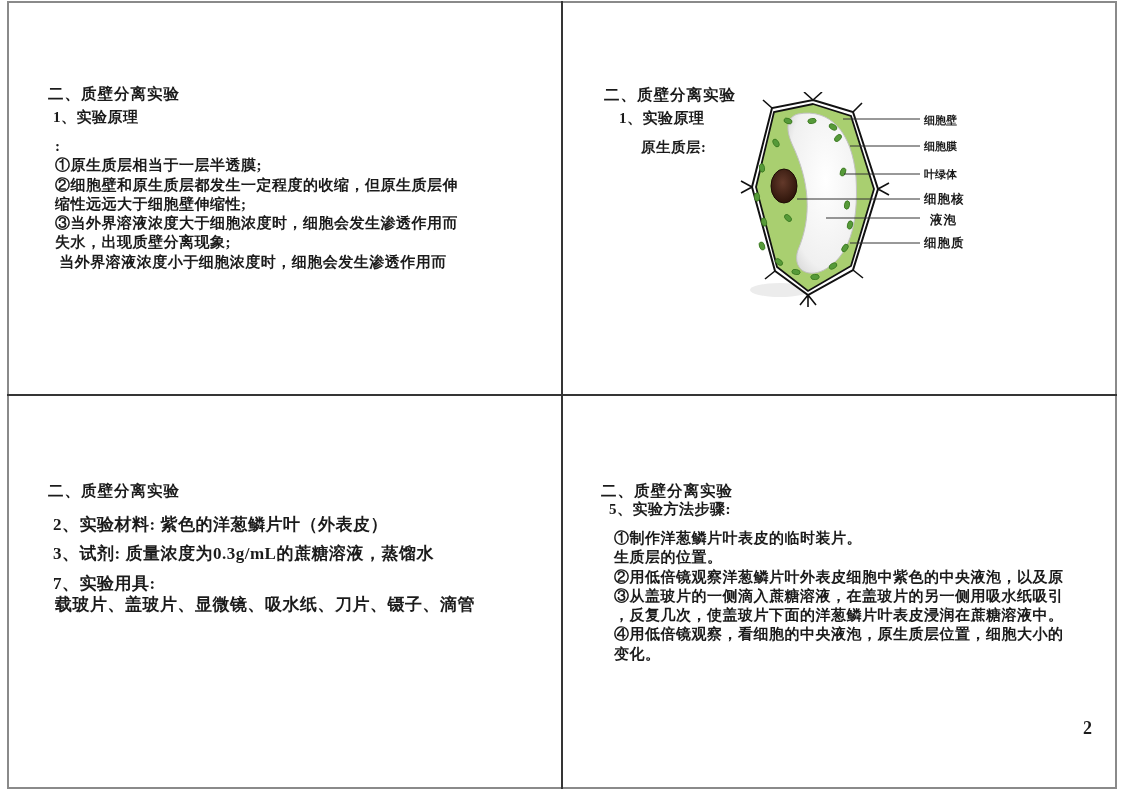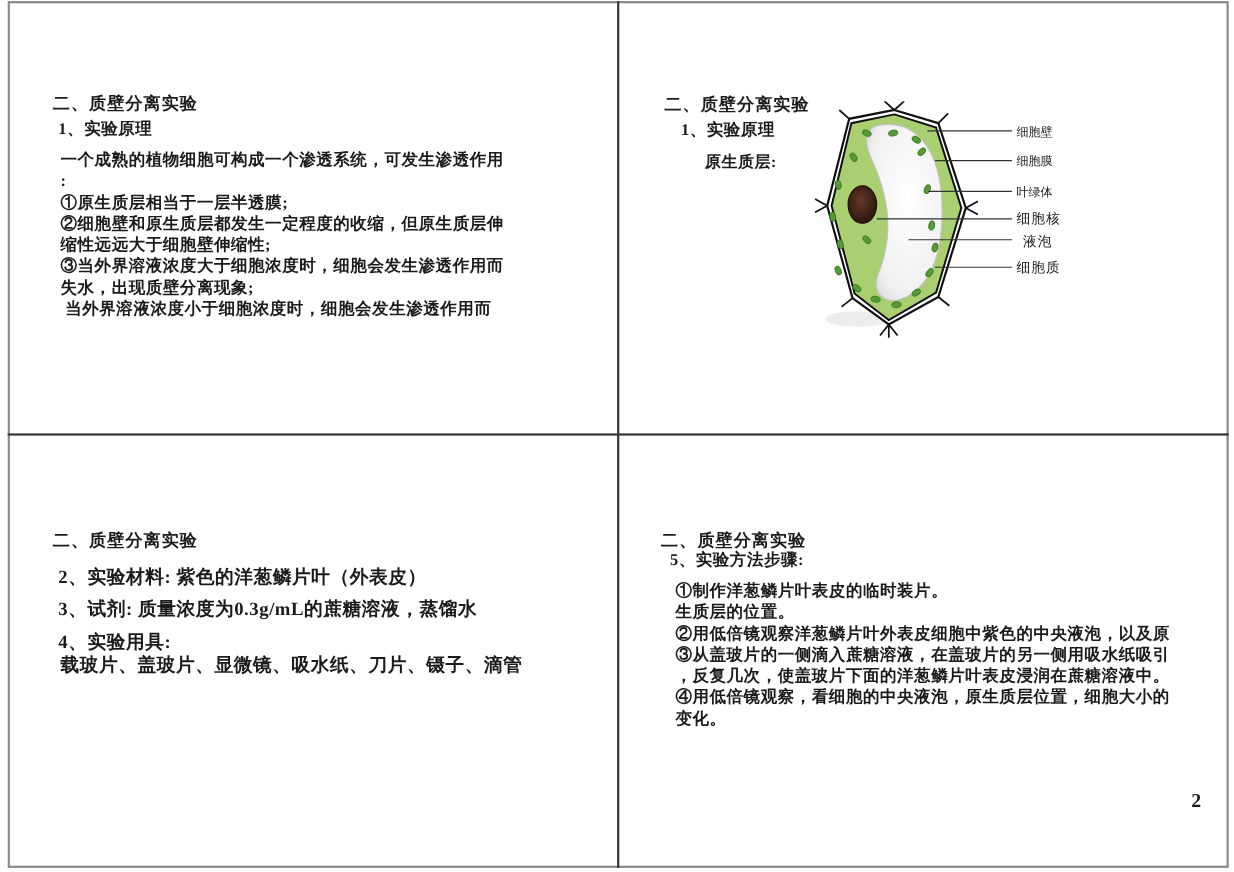--- a/index.html
+++ b/index.html
@@ -38,41 +38,40 @@
   }
   .bodytext div{white-space:nowrap;}
   .list-item{
     position:absolute;font-size:17px;font-weight:bold;letter-spacing:0.5px;
     white-space:nowrap;
   }
   .diagram{position:absolute;left:177px;top:89px;width:300px;height:232px;}
   .cell-label{
     position:absolute;left:184px;white-space:nowrap;
     font-family:"Liberation Sans","DejaVu Sans",sans-serif;
-    font-weight:400;color:#1a1a1a;
+    font-weight:700;color:#1a1a1a;
   }
   .cell-label.sm{font-size:11px;}
   .cell-label.lg{font-size:12.5px;letter-spacing:1px;}
   .page-number{
     position:absolute;left:1083px;top:718px;font-size:18px;font-weight:bold;
     font-family:"Liberation Serif","DejaVu Serif",serif;
   }
 </style>
 </head>
 <body>
 
 <div class="abs frame"></div>
 <div class="abs divider-v"></div>
 <div class="abs divider-h"></div>
 
 <section class="quad tl">
   <h2 class="slide-title" style="left:40px;top:68px;">二、质壁分离实验</h2>
   <div class="heading" style="left:45px;top:105px;">1、实验原理</div>
   <div class="bodytext" style="left:47px;top:134px;width:480px;">
-    <div>一个成熟的植物细胞可构成一个渗透系统，可发生渗透作用</div>
     <div>:</div>
     <div>①原生质层相当于一层半透膜;</div>
     <div>②细胞壁和原生质层都发生一定程度的收缩，但原生质层伸</div>
     <div>缩性远远大于细胞壁伸缩性;</div>
     <div>③当外界溶液浓度大于细胞浓度时，细胞会发生渗透作用而</div>
     <div>失水，出现质壁分离现象;</div>
     <div>&nbsp;当外界溶液浓度小于细胞浓度时，细胞会发生渗透作用而</div>
   </div>
 </section>
 
@@ -141,21 +140,21 @@
     <span class="cell-label lg" style="top:99px;">细胞核</span>
     <span class="cell-label lg" style="top:120px;left:190px;">液泡</span>
     <span class="cell-label lg" style="top:143px;">细胞质</span>
   </div>
 </section>
 
 <section class="quad bl">
   <h2 class="slide-title" style="left:40px;top:72px;">二、质壁分离实验</h2>
   <div class="list-item" style="left:45px;top:117px;">2、实验材料: 紫色的洋葱鳞片叶（外表皮）</div>
   <div class="list-item" style="left:45px;top:146px;">3、试剂: 质量浓度为0.3g/mL的蔗糖溶液，蒸馏水</div>
-  <div class="list-item" style="left:45px;top:176px;">4、实验用具:</div>
+  <div class="list-item" style="left:45px;top:176px;">7、实验用具:</div>
   <div class="list-item" style="left:47px;top:197px;">载玻片、盖玻片、显微镜、吸水纸、刀片、镊子、滴管</div>
 </section>
 
 <section class="quad br">
   <h2 class="slide-title" style="left:38px;top:72px;">二、质壁分离实验</h2>
   <div class="heading" style="left:46px;top:104px;">5、实验方法步骤:</div>
   <div class="bodytext" style="left:51px;top:133px;width:490px;">
     <div>①制作洋葱鳞片叶表皮的临时装片。</div>
     <div>生质层的位置。</div>
     <div>②用低倍镜观察洋葱鳞片叶外表皮细胞中紫色的中央液泡，以及原</div>

